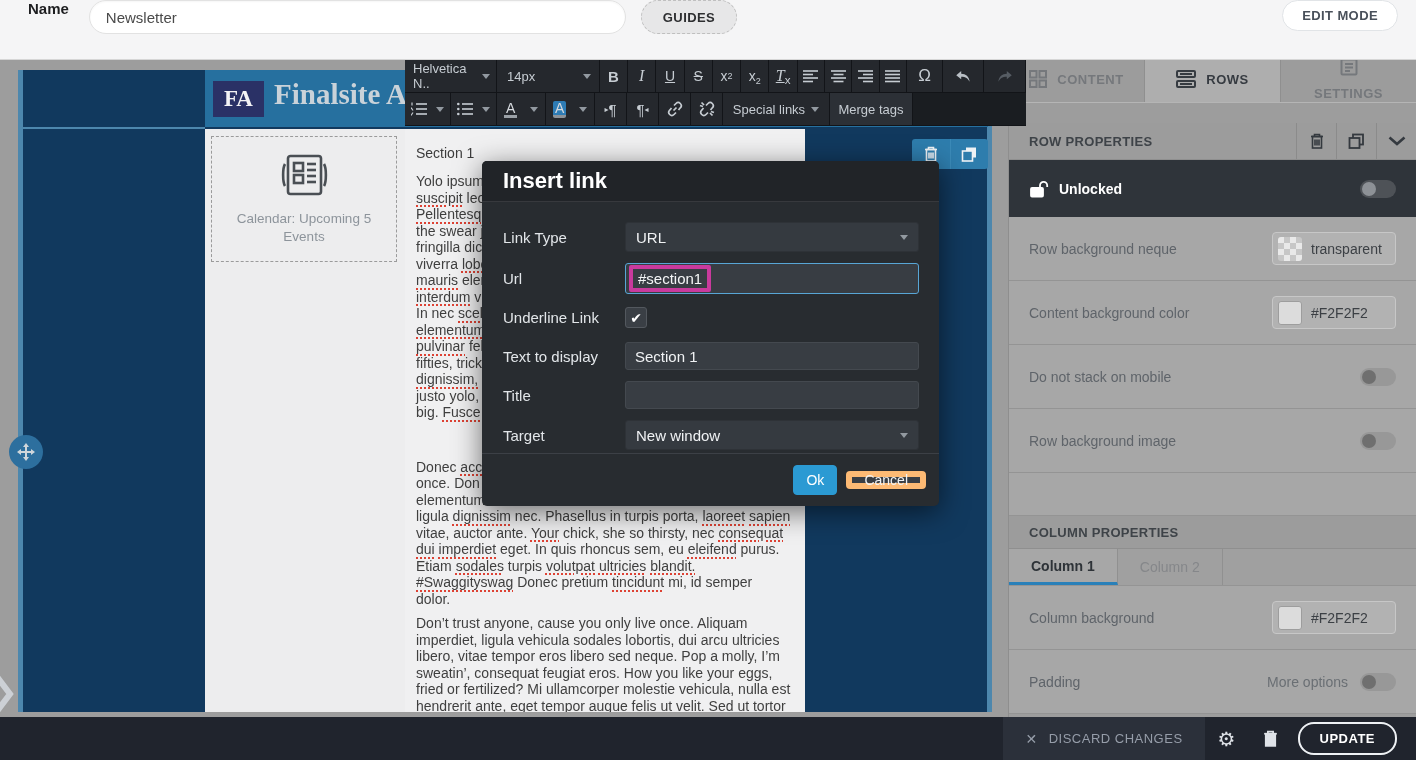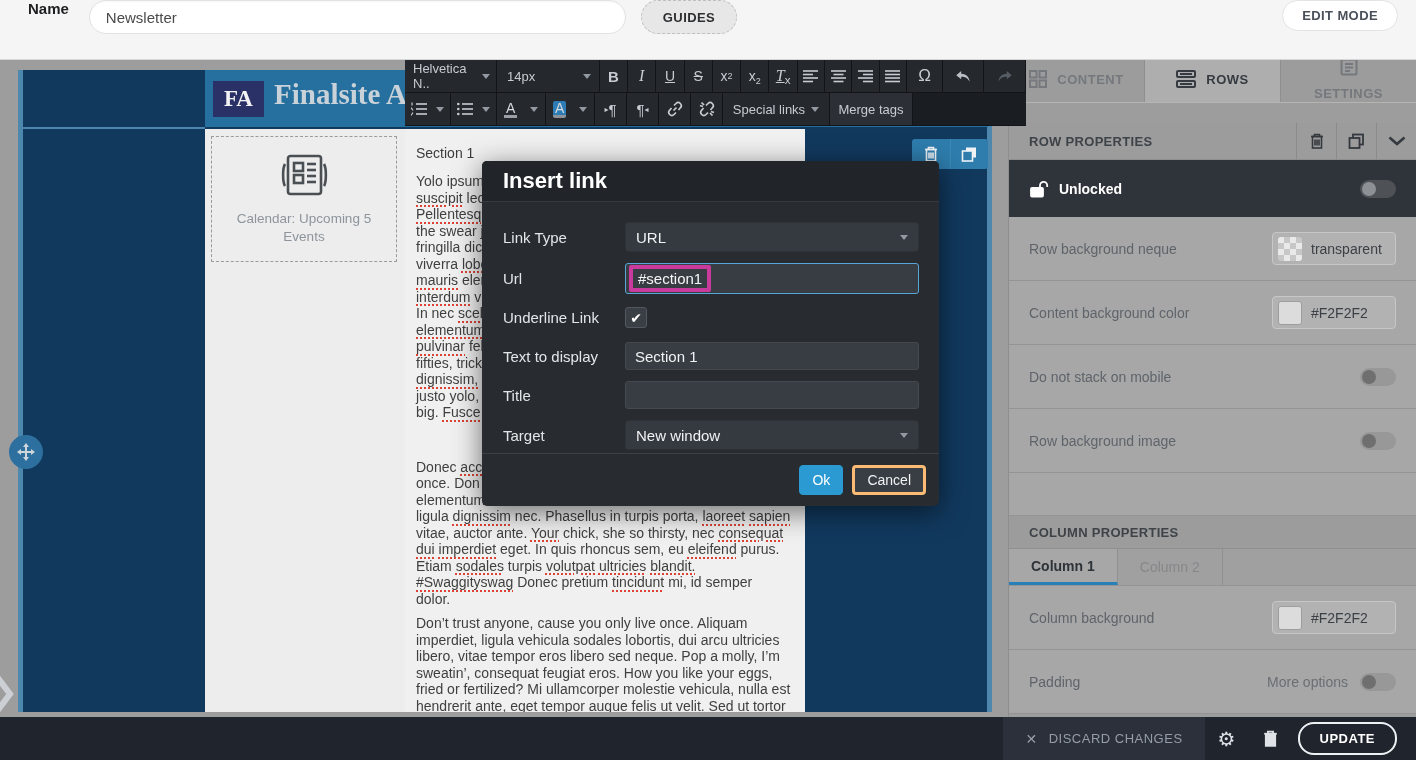--- a/index.html
+++ b/index.html
@@ -103,21 +103,21 @@
   .ti { height:28px; background:#383d43; border:1px solid #44494f; border-radius:3px; display:flex;
         align-items:center; padding:0 9px; font-size:15px; color:#f0f2f4; }
   .ti.url { height:31px; border:1px solid #58a6d6; }
   .hl-magenta { border:4px solid #c93a9d; border-radius:2px; padding:1px 5px; margin-left:-6px; color:#f5f6f7; }
   .cb { width:22px; height:21px; background:#3a3f45; border:1px solid #53585e; border-radius:3px;
         display:flex; align-items:center; justify-content:center; color:#fff; font-size:14px; cursor:pointer; }
   .modal-footer { position:absolute; left:0; bottom:0; width:100%; height:53px; border-top:1px solid #3c4046;
                   display:flex; align-items:center; justify-content:flex-end; gap:9px; padding:0 13px; }
   .btn-ok { min-width:44px; height:30px; background:#2b9ad3; border:1px solid #2b9ad3; border-radius:4px;
             color:#fff; font-size:14px; display:flex; align-items:center; justify-content:center; padding:0 12px; cursor:pointer;margin-left:28px; }
-  .btn-cancel { height:30px; background:#393e44; border:3px solid #fdba74; border-radius:4px; color:#f0f2f4;
+  .btn-cancel { height:18px; background:#393e44; border:6px solid #fdba74; border-radius:4px; color:#f0f2f4;
                 font-size:14px; display:flex; align-items:center; justify-content:center; padding:0 12px; cursor:pointer; }
 
   
   .sidebar { position:absolute; left:1008px; top:0; width:408px; height:661px; background:#9d9d9d;
              border-left:1px solid #8e8e8e; z-index:5; }
   .side-tabs { display:flex; height:47px; border-bottom:1px solid #b5b5b5; }
   .side-tab { flex:1; display:flex; align-items:center; justify-content:center; gap:10px; background:#9c9c9c;
               color:#75787c; font-weight:bold; font-size:13px; letter-spacing:.5px; cursor:pointer;
               border-right:1px solid #8f8f8f; }
   .side-tab:last-child { border-right:none;flex-direction:column; }

